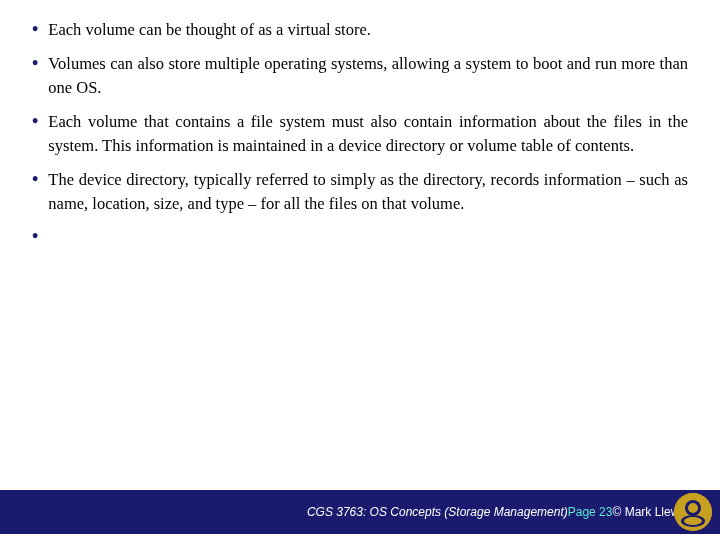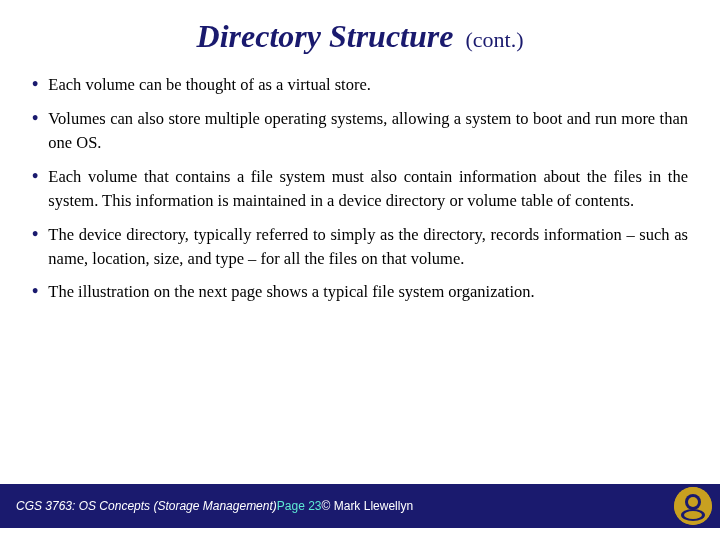--- a/index.html
+++ b/index.html
@@ -73,23 +73,23 @@
       line-height: 1.45;
       text-align: justify;
       font-family: 'Times New Roman', Times, serif;
     }
 
     .footer {
       height: 44px;
       background: #1a1a6e;
       display: flex;
       align-items: center;
-      justify-content: flex-start;
+      justify-content: flex-end;
       padding: 0 16px;
-      margin: 12px -32px;
+      margin: 6px -32px;
       position: relative;
     }
 
     .footer-left {
       color: #ffffff;
       font-size: 12px;
       font-family: Arial, sans-serif;
       font-style: italic;
     }
 
@@ -121,45 +121,40 @@
       display: flex;
       align-items: center;
       justify-content: center;
       overflow: hidden;
     }
   </style>
 </head>
 <body>
 
 <div class="slide">
-  <div class="title-area">
-    <span class="title-main">Directory Structure</span>
-    <span class="title-sub">(cont.)</span>
-  </div>
 
   <div class="content">
     <div class="bullet-item">
       <span class="bullet">•</span>
       <span class="bullet-text">Each volume can be thought of as a virtual store.</span>
     </div>
     <div class="bullet-item">
       <span class="bullet">•</span>
       <span class="bullet-text">Volumes can also store multiple operating systems, allowing a system to boot and run more than one OS.</span>
     </div>
     <div class="bullet-item">
       <span class="bullet">•</span>
       <span class="bullet-text">Each volume that contains a file system must also contain information about the files in the system.  This information is maintained in a device directory or volume table of contents.</span>
     </div>
     <div class="bullet-item">
       <span class="bullet">•</span>
       <span class="bullet-text">The device directory, typically referred to simply as the directory, records information – such as name, location, size, and type – for all the files on that volume.</span>
     </div>
     <div class="bullet-item">
       <span class="bullet">•</span>
-      <span class="bullet-text">The illustration on the next page shows a typical file system organization.</span>
     </div>
   </div>
 
   <div class="footer">
     <span class="footer-left">CGS 3763: OS Concepts  (Storage Management)</span>
     <span class="footer-center">Page 23</span>
     <span class="footer-right">© Mark Llewellyn</span>
     <div class="logo">
       <div class="logo-circle">
         <svg width="38" height="38" viewBox="0 0 38 38">

